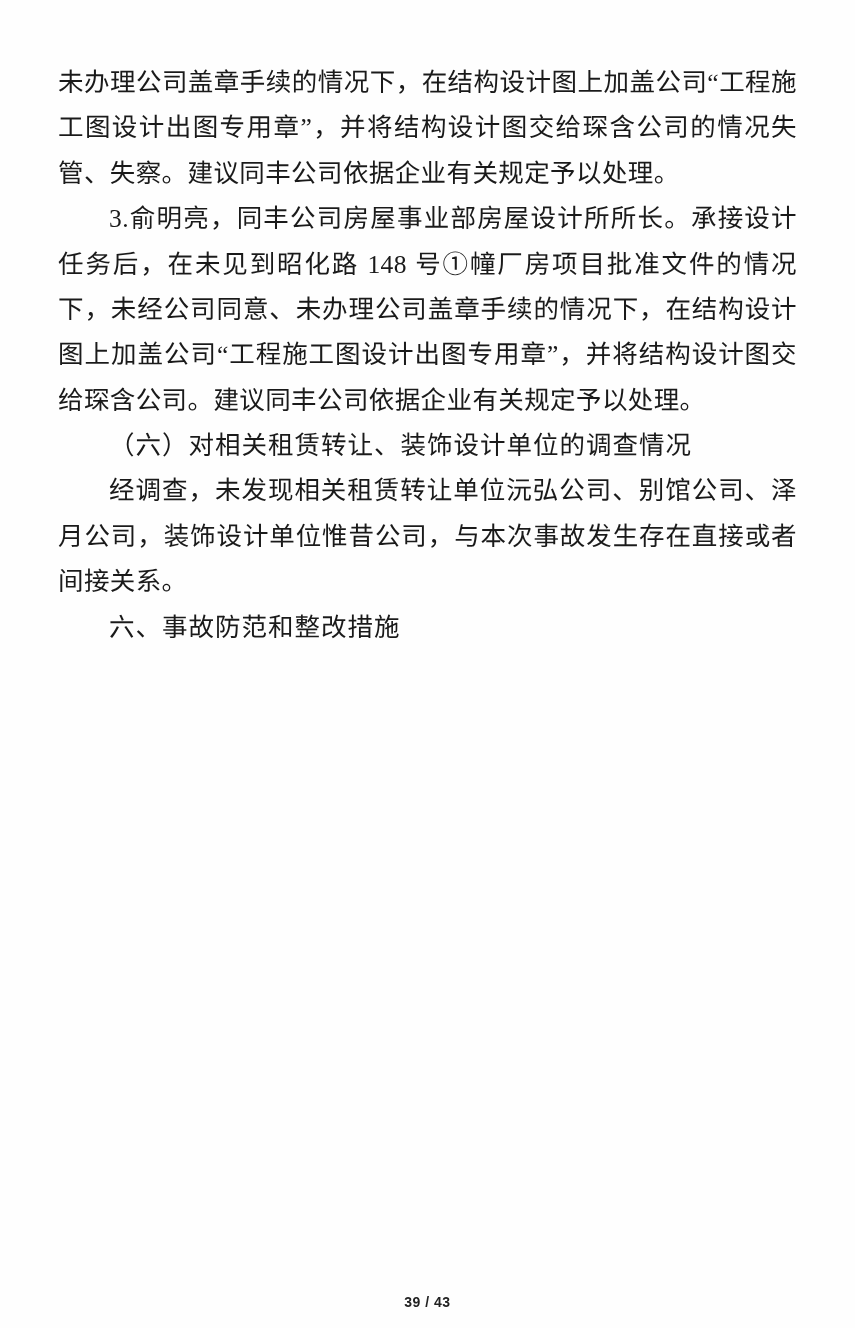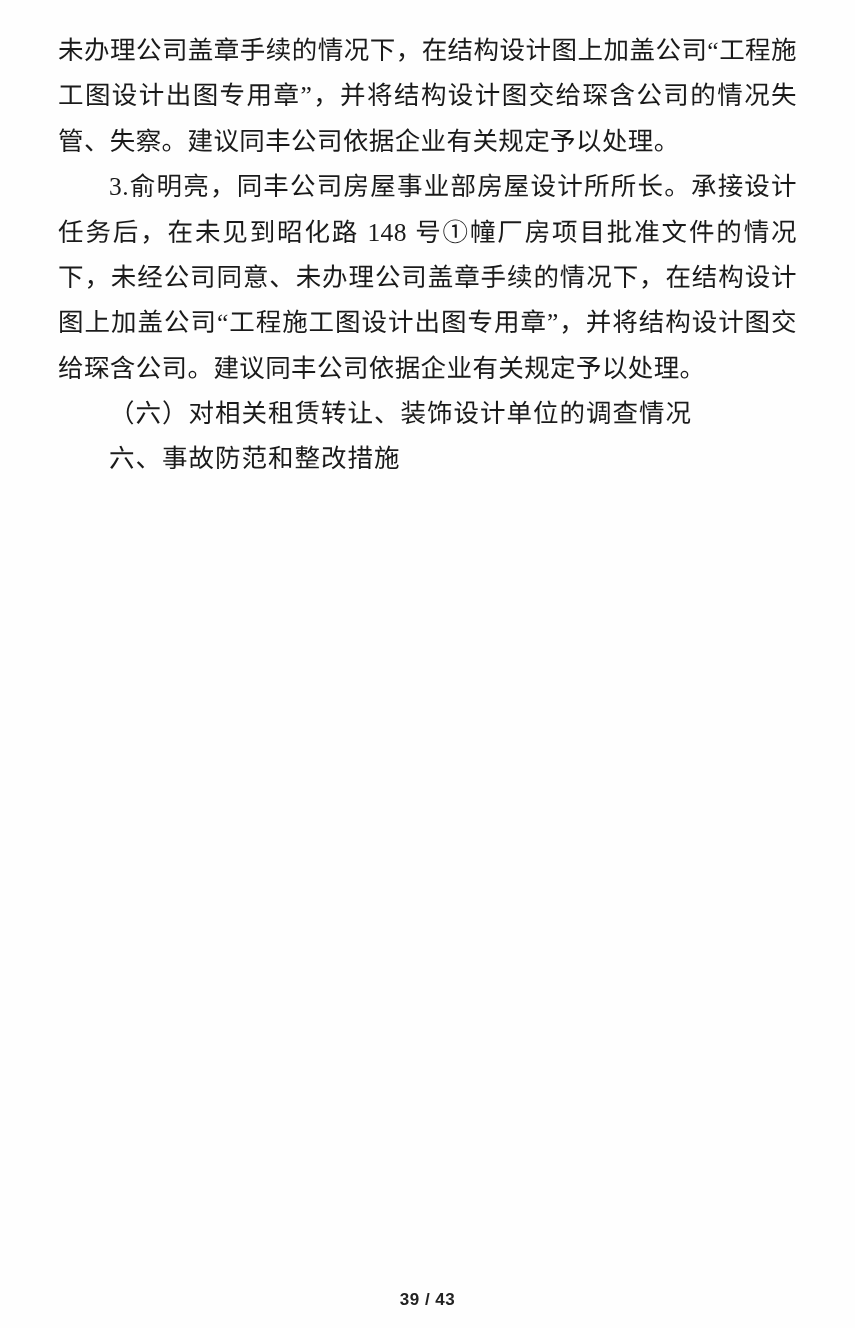--- a/index.html
+++ b/index.html
@@ -34,51 +34,53 @@
   }
   p {
     margin: 0;
     padding: 0;
   }
   .para {
     text-indent: 2em;
   }
   .para-cont {
     text-indent: 0;
+    margin-top: 32px;
   }
   .heading {
     text-indent: 2em;
     font-weight: normal;
     letter-spacing: 1px;
   }
   .footer {
     position: absolute;
     left: 0;
     bottom: 18px;
     width: 855px;
     text-align: center;
     font-family: "Liberation Sans", sans-serif;
-    font-size: 17px;
+    font-size: 14px;
     font-weight: bold;
     color: #222;
     letter-spacing: 0.5px;
   }
 </style>
 </head>
 <body>
 
 <div class="page">
   <div class="doc-body">
 
     <p class="para para-cont">未办理公司盖章手续的情况下，在结构设计图上加盖公司“工程施工图设计出图专用章”，并将结构设计图交给琛含公司的情况失管、失察。建议同丰公司依据企业有关规定予以处理。</p>
 
     <p class="para">3.俞明亮，同丰公司房屋事业部房屋设计所所长。承接设计任务后，在未见到昭化路 148 号①幢厂房项目批准文件的情况下，未经公司同意、未办理公司盖章手续的情况下，在结构设计图上加盖公司“工程施工图设计出图专用章”，并将结构设计图交给琛含公司。建议同丰公司依据企业有关规定予以处理。</p>
 
     <p class="heading">（六）对相关租赁转让、装饰设计单位的调查情况</p>
 
+    <p class="para">经调查，未发现相关租赁转让单位沅弘公司、别馆公司、泽月公司，装饰设计单位惟昔公司，与本次事故发生存在直接或者间接关系。</p>
 
     <p class="heading">六、事故防范和整改措施</p>
 
 
 
   </div>
 </div>
 
 <div class="footer">39 / 43</div>
 

